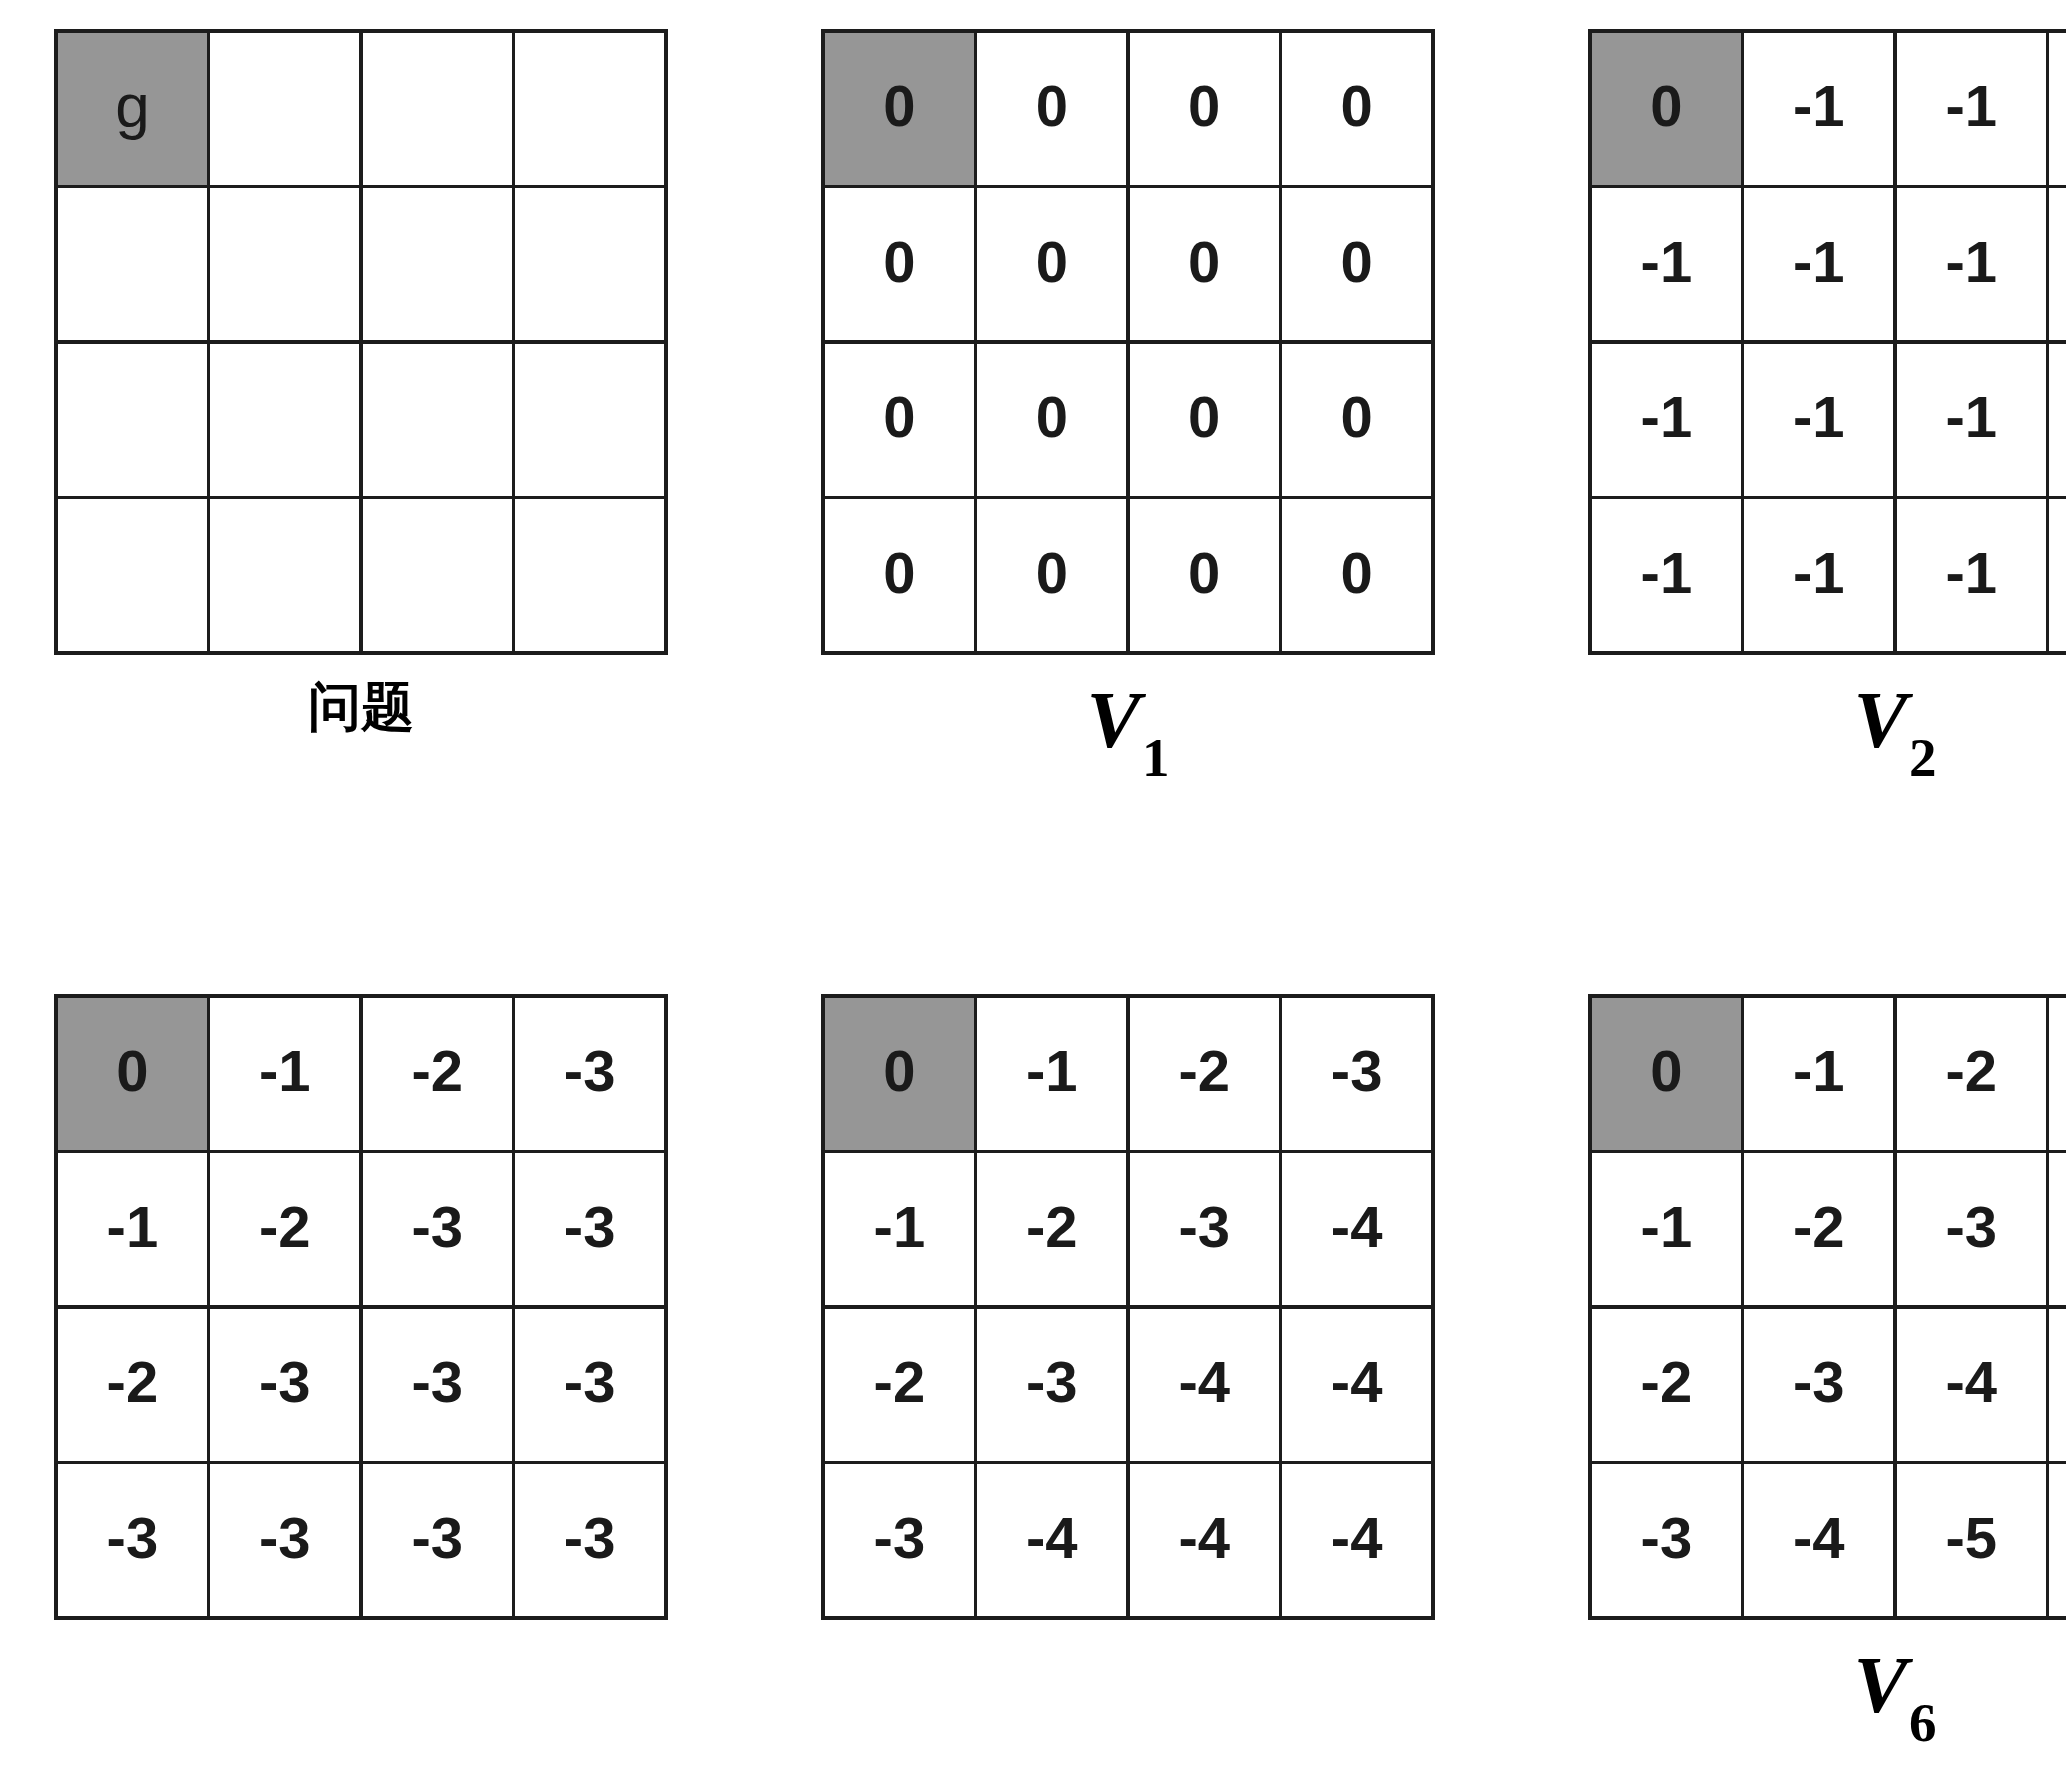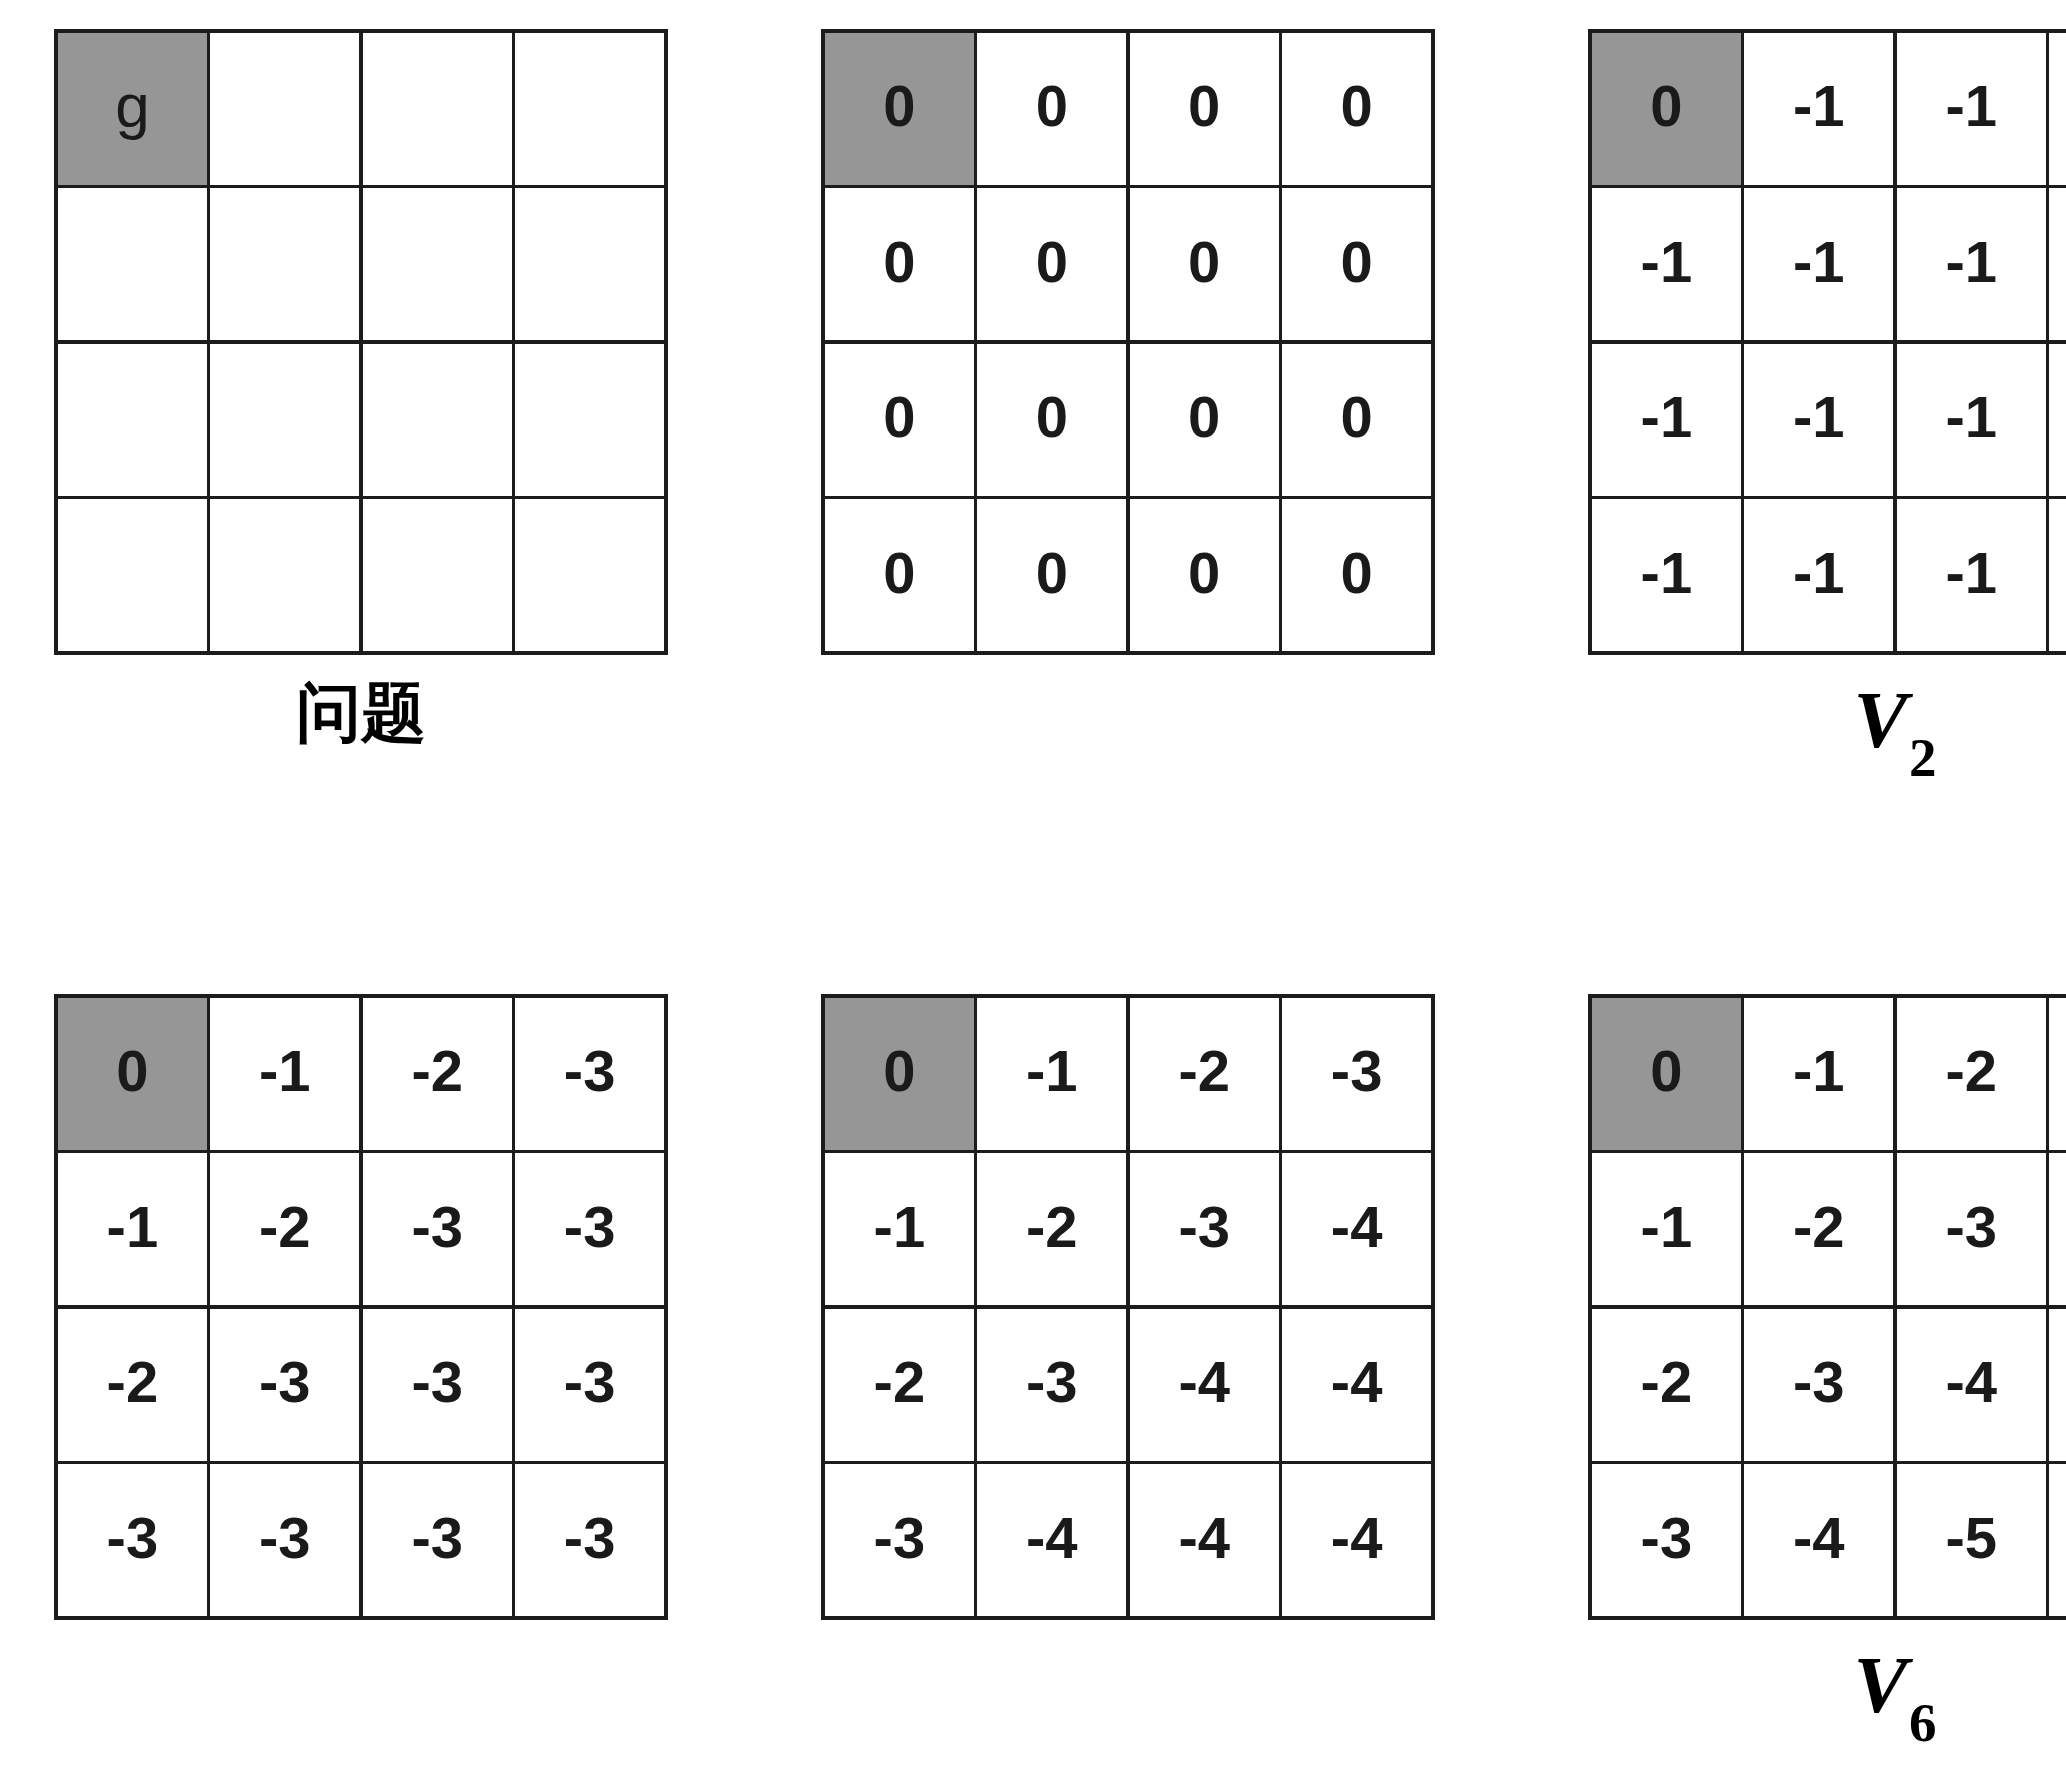--- a/index.html
+++ b/index.html
@@ -37,21 +37,21 @@
   .label.math{
     font-family:"Liberation Serif",serif;
     font-size:81px;font-weight:700;font-style:italic;
   }
   .label.math .label-sub{
     font-size:0.68em;font-style:normal;
     position:relative;top:0.22em;margin-left:0.03em;
   }
   .label.cjk{
     font-family:"DejaVu Serif","Liberation Serif",serif;
-    font-size:65px;font-weight:700;font-style:normal;
+    font-size:53px;font-weight:700;font-style:normal;
   }
 </style>
 </head>
 <body>
 
 <div class="figure">
 
   <div class="row row-1">
     <figure class="panel" data-panel="0">
       <div class="grid">
@@ -86,20 +86,21 @@
           <div class="cell">0</div>
           <div class="cell">0</div>
           <div class="cell">0</div>
           <div class="cell">0</div>
           <div class="cell">0</div>
           <div class="cell">0</div>
           <div class="cell">0</div>
           <div class="cell">0</div>
           <div class="cell">0</div>
         </div>
+      <figcaption class="label math"><span class="label-main">V</span><sub class="label-sub">1</sub></figcaption>
     </figure>
     <figure class="panel" data-panel="2">
       <div class="grid">
           <div class="cell shaded">0</div>
           <div class="cell">-1</div>
           <div class="cell">-1</div>
           <div class="cell">-1</div>
           <div class="cell">-1</div>
           <div class="cell">-1</div>
           <div class="cell">-1</div>

